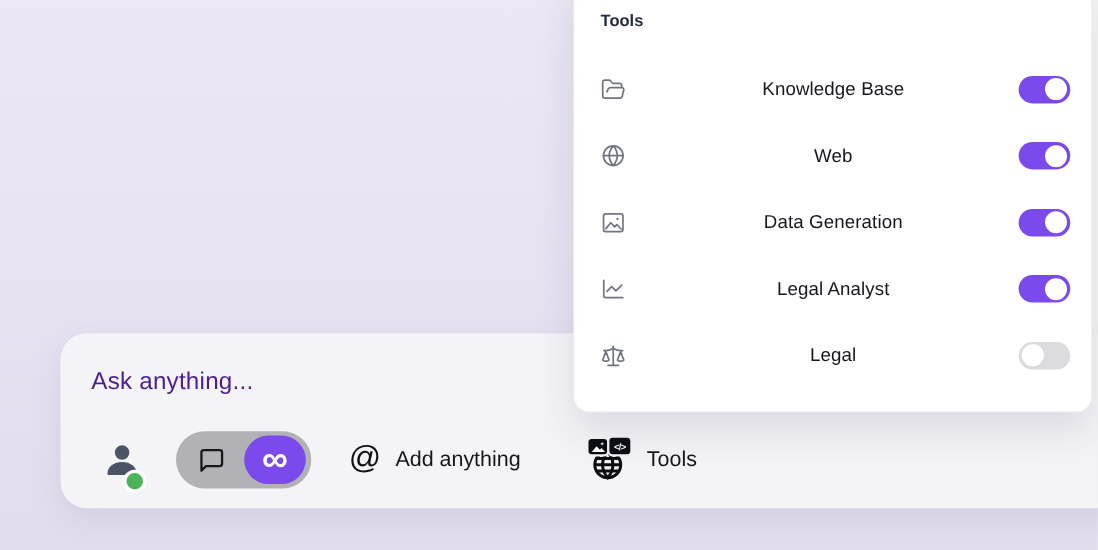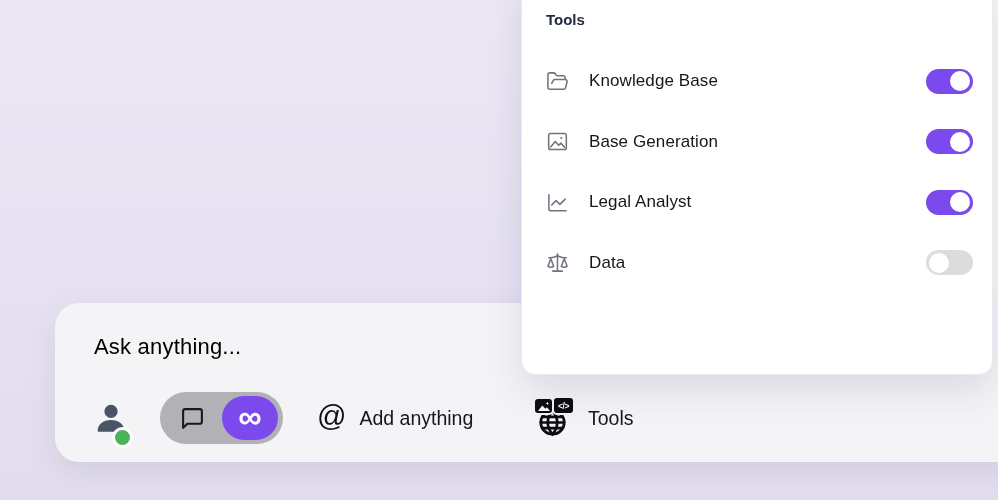--- a/index.html
+++ b/index.html
@@ -9,21 +9,21 @@
     -webkit-font-smoothing:antialiased;
   }
   .stage{position:relative;width:998px;height:500px;overflow:hidden;
     background:linear-gradient(180deg,var(--bg-top) 0%,#e7e2f2 55%,var(--bg-bottom) 100%);}
   .right-sliver{position:absolute;right:0;top:0;width:6px;height:374px;background:#f7f7f9;}
 
   
   .composer{position:absolute;left:55px;top:303px;width:990px;height:159px;
     background:var(--composer-bg);border-radius:24px;
     box-shadow:0 10px 30px rgba(70,60,110,.10);}
-  .placeholder{position:absolute;left:39px;top:31px;font-size:22px;color:#000000;
+  .placeholder{position:absolute;left:28px;top:31px;font-size:22px;color:#4c1d95;
     letter-spacing:.2px;cursor:text;}
   .avatar{position:absolute;left:38px;top:97px;width:42px;height:42px;cursor:pointer;}
   .avatar svg{display:block;}
   .status-dot{position:absolute;left:57px;top:124px;width:15px;height:15px;border-radius:50%;
     background:var(--status-online);border:3px solid #ffffff;box-sizing:content-box;}
   .mode-pill{position:absolute;left:105px;top:89px;width:123px;height:52px;border-radius:26px;
     background:#b2b2b6;cursor:pointer;}
   .chat-seg{position:absolute;left:0;top:0;width:64px;height:52px;display:flex;
     align-items:center;justify-content:center;}
   .inf-seg{position:absolute;right:5px;top:4px;width:56px;height:44px;border-radius:22px;
@@ -41,21 +41,21 @@
     display:flex;align-items:center;justify-content:center;box-shadow:0 0 0 2px var(--composer-bg);}
   .badge-img{left:0;top:1px;width:17px;height:14px;}
   .badge-code{left:19px;top:0;width:19px;height:15px;font-size:8.5px;font-weight:700;letter-spacing:-.5px;}
 
   
   .tools-panel{position:absolute;left:521px;top:-20px;width:472px;height:395px;
     background:var(--panel-bg);border:1px solid #ebebef;border-radius:14px;
     box-shadow:0 16px 36px rgba(50,45,90,.13);box-sizing:border-box;}
   .panel-title{position:absolute;left:24px;top:30px;font-size:15px;font-weight:600;color:#252b3f;}
   .rows{position:absolute;left:0;top:70px;right:0;}
-  .row{height:60.5px;display:flex;align-items:center;padding:0 19px 0 24px;}
+  .row{height:60.5px;display:flex;align-items:center;padding:0 19px 0 24px;text-align:center;}
   .row-icon{width:23px;height:23px;margin-right:20px;color:#70747f;flex:0 0 auto;}
   .row-icon svg{display:block;width:23px;height:23px;}
   .row-label{font-size:17px;font-weight:500;color:#15171d;flex:1;letter-spacing:.1px;}
   .switch{width:47px;height:25px;border-radius:13px;position:relative;cursor:pointer;flex:0 0 auto;}
   .switch.on{background:var(--accent);}
   .switch.off{background:var(--toggle-off);}
   .knob{position:absolute;top:2.5px;width:20px;height:20px;border-radius:50%;background:#fff;}
   .switch.on .knob{right:3px;}
   .switch.off .knob{left:3px;}
 </style>
@@ -124,30 +124,43 @@
           <svg viewBox="0 0 24 24" fill="none" stroke="currentColor" stroke-width="1.6" stroke-linecap="round" stroke-linejoin="round">
             <path d="m6 14 1.45-2.9A2 2 0 0 1 9.24 10H20a2 2 0 0 1 1.94 2.5l-1.55 6a2 2 0 0 1-1.94 1.5H4a2 2 0 0 1-2-2V5a2 2 0 0 1 2-2h3.93a2 2 0 0 1 1.66.9l.82 1.2a2 2 0 0 0 1.66.9H18a2 2 0 0 1 2 2v2"></path>
           </svg>
         </span>
         <span class="row-label">Knowledge Base</span>
         <div class="switch on">
             <div class="knob"></div>
           </div>
       </div>
 
+      <div class="row">
+        <span class="row-icon">
+          <svg viewBox="0 0 24 24" fill="none" stroke="currentColor" stroke-width="1.6" stroke-linecap="round" stroke-linejoin="round">
+            <circle cx="12" cy="12" r="9.3"></circle>
+            <path d="M2.7 12h18.6"></path>
+            <path d="M12 2.7a14.9 14.9 0 0 1 3.9 9.3 14.9 14.9 0 0 1-3.9 9.3 14.9 14.9 0 0 1-3.9-9.3A14.9 14.9 0 0 1 12 2.7z"></path>
+          </svg>
+        </span>
+        <span class="row-label">Web</span>
+        <div class="switch on">
+            <div class="knob"></div>
+          </div>
+      </div>
 
       <div class="row">
         <span class="row-icon">
           <svg viewBox="0 0 24 24" fill="none" stroke="currentColor" stroke-width="1.6" stroke-linecap="round" stroke-linejoin="round">
             <rect x="2.8" y="3.6" width="18.4" height="16.8" rx="2"></rect>
             <circle cx="16" cy="8.4" r="1.1" fill="currentColor" stroke="none"></circle>
             <path d="M5 17.6 l4.7-5.6 3.6 3.9 2.1-2.2 4 4.2"></path>
           </svg>
         </span>
-        <span class="row-label">Base Generation</span>
+        <span class="row-label">Data Generation</span>
         <div class="switch on">
             <div class="knob"></div>
           </div>
       </div>
 
       <div class="row">
         <span class="row-icon">
           <svg viewBox="0 0 24 24" fill="none" stroke="currentColor" stroke-width="1.6" stroke-linecap="round" stroke-linejoin="round">
             <path d="M3 4v14.5a2 2 0 0 0 2 2h16"></path>
             <path d="m20 8.5-5.5 5.5-4-4-4.5 4.5"></path>
@@ -162,21 +175,21 @@
       <div class="row">
         <span class="row-icon">
           <svg viewBox="0 0 24 24" fill="none" stroke="currentColor" stroke-width="1.6" stroke-linecap="round" stroke-linejoin="round">
             <path d="m16 16 3-8 3 8c-.87.65-1.92 1-3 1s-2.13-.35-3-1Z"></path>
             <path d="m2 16 3-8 3 8c-.87.65-1.92 1-3 1s-2.13-.35-3-1Z"></path>
             <path d="M7 21h10"></path>
             <path d="M12 3v18"></path>
             <path d="M3 7h2c2 0 5-1 7-2 2 1 5 2 7 2h2"></path>
           </svg>
         </span>
-        <span class="row-label">Data</span>
+        <span class="row-label">Legal</span>
         <div class="switch off">
             <div class="knob"></div>
           </div>
       </div>
 
     </div>
   </div>
 </div>
 
 </body></html>

